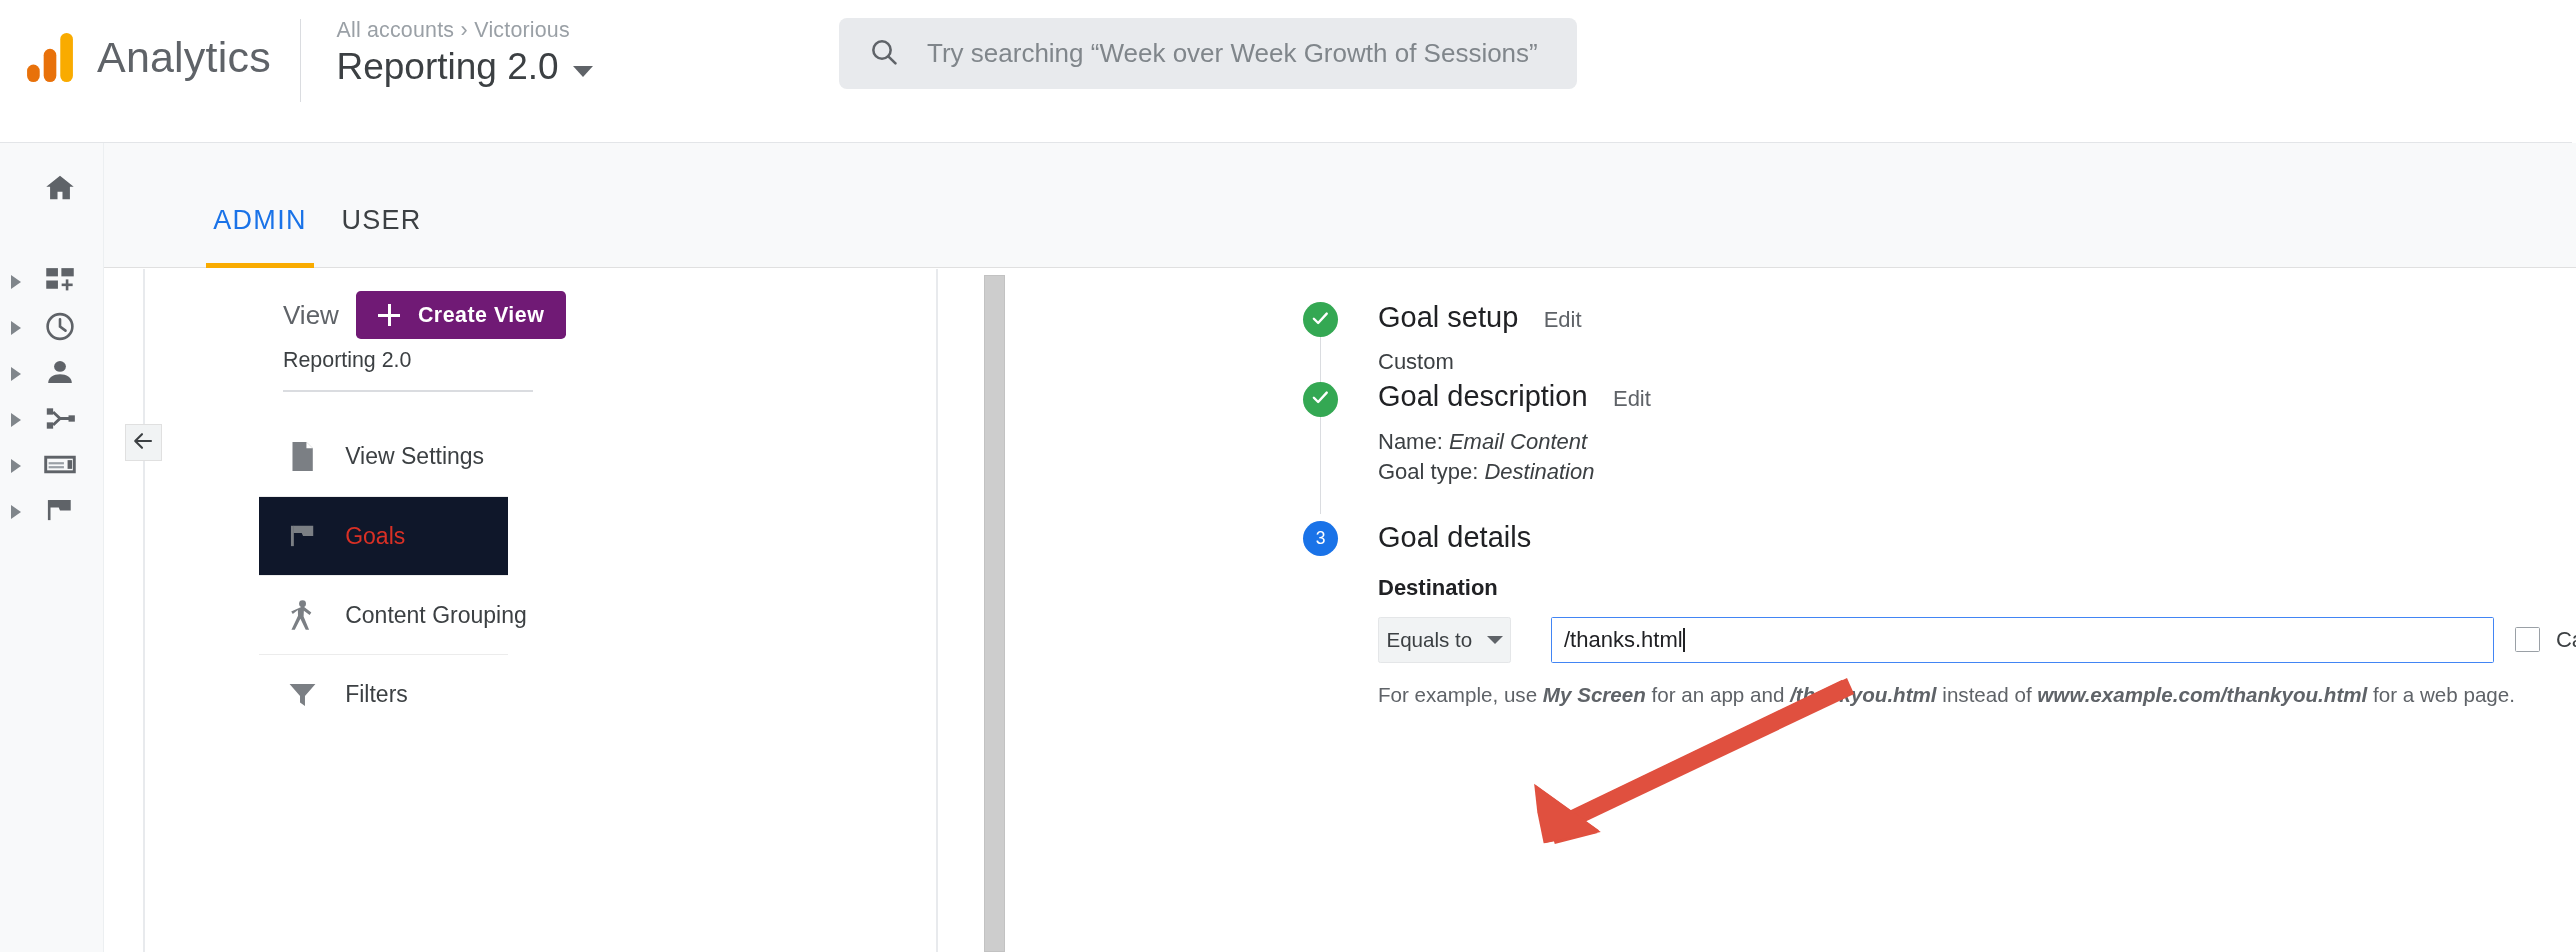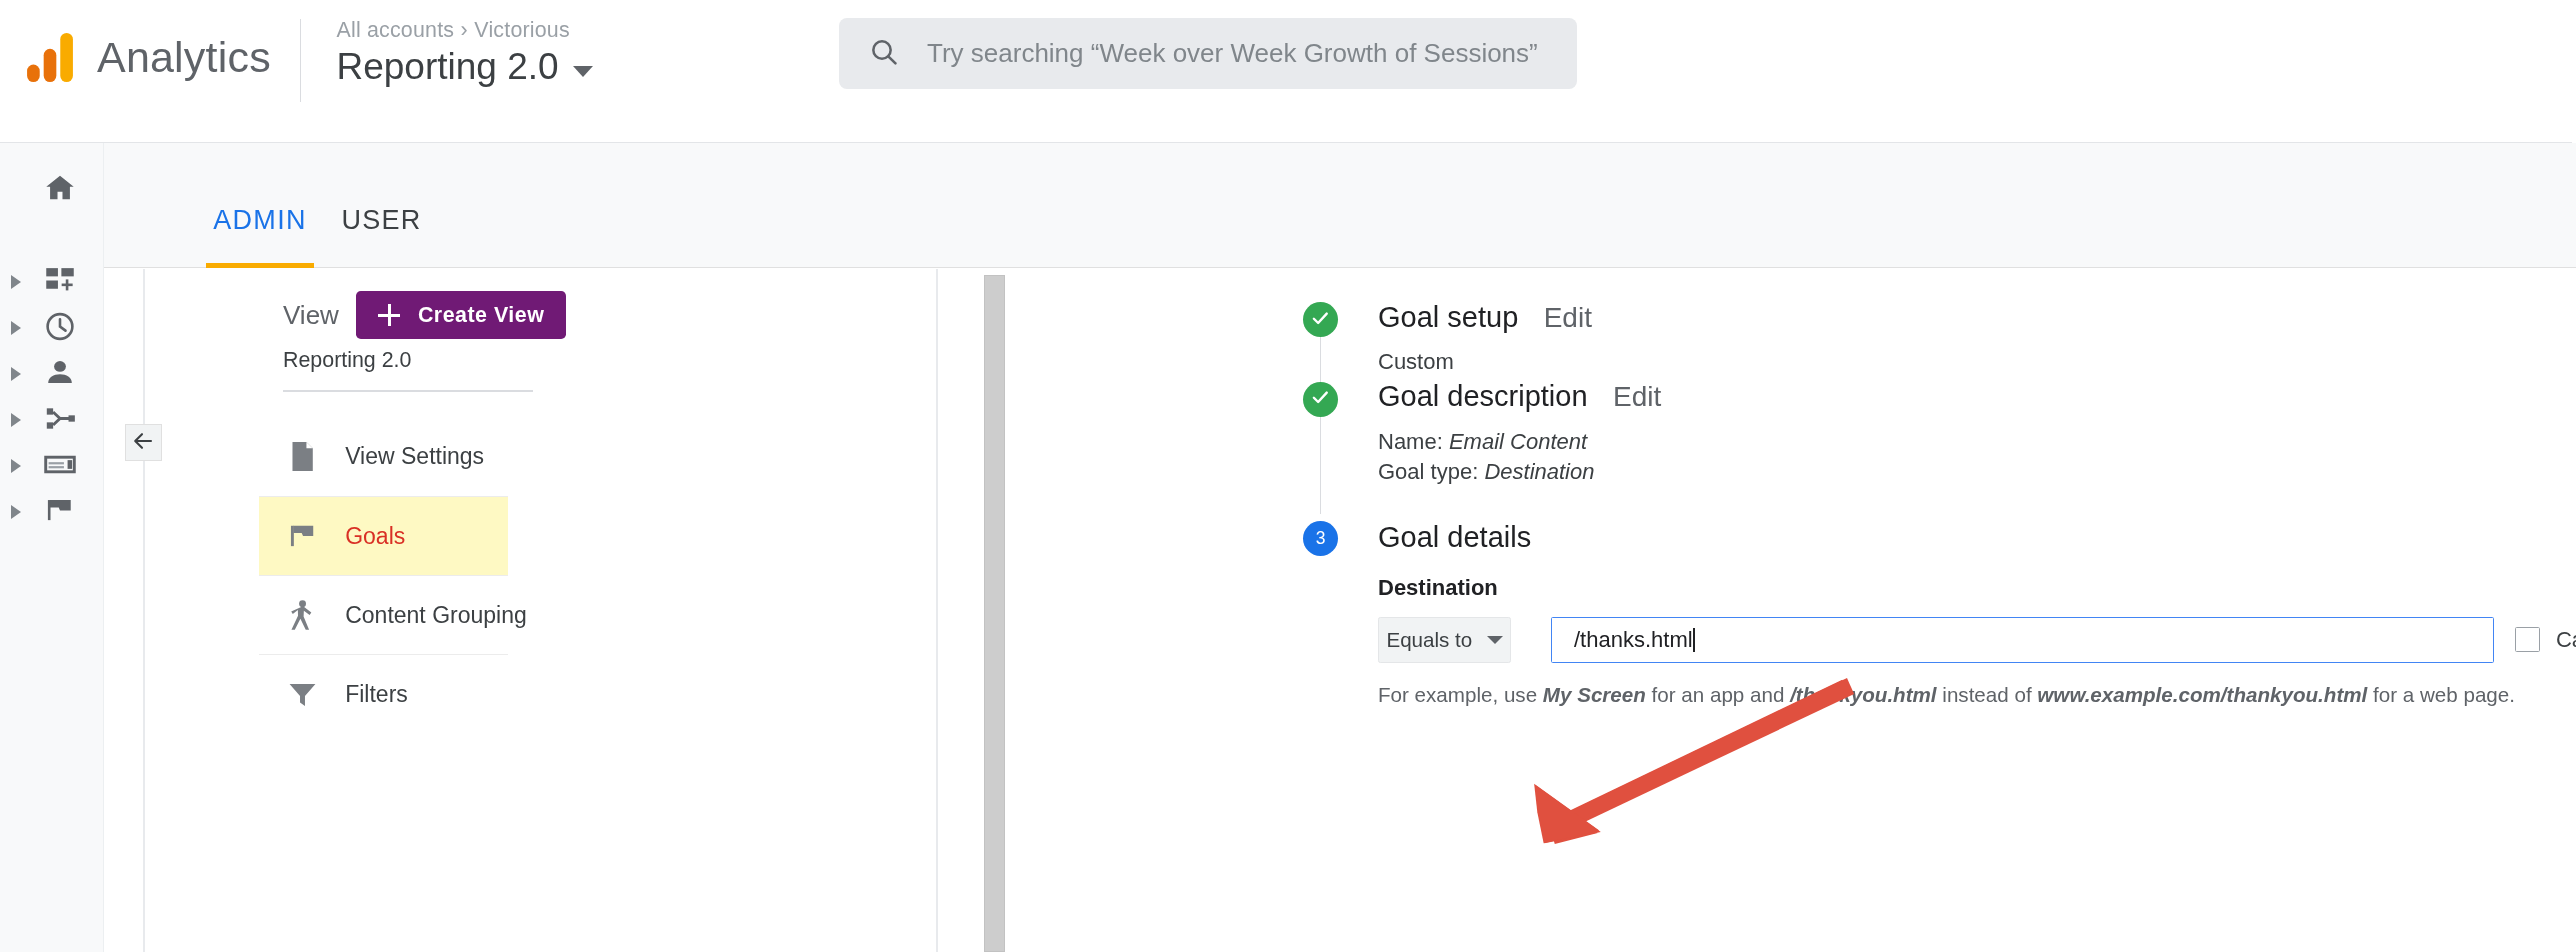--- a/index.html
+++ b/index.html
@@ -167,21 +167,21 @@
     width: 250px; height: 1.6px; background: #dadce0;
   }
   .nav-list { position: absolute; left: 79px; top: 148px; width: 664px; }
   .nav-item {
     position: relative; height: 79px; width: 249px;
     display: flex; align-items: center;
     border-top: 0.8px solid #ececec;
     cursor: pointer;
   }
   .nav-item:first-child { border-top: none; }
-  .nav-item.selected { background: #fef9c3; }
+  .nav-item.selected { background: #0f172a; }
   .nav-icon {
     width: 37px; margin-left: 24.6px; margin-right: 0;
     display: flex; align-items: center; justify-content: center;
     flex: 0 0 37px;
   }
   .nav-text {
     margin-left: 24.6px; font-size: 23px; color: #3c4043;
     white-space: nowrap;
   }
   .nav-item.selected .nav-text { color: #d93025; }
@@ -224,21 +224,21 @@
   .step-connector {
     position: absolute; width: 1.6px; background: #dadce0;
   }
   .step-headrow {
     display: flex; align-items: baseline; margin-left: 75px;
   }
   .step-title {
     font-size: 29px; color: #202124; font-weight: 400; white-space: nowrap;
   }
   .step-edit {
-    margin-left: 25.4px; font-size: 28px; color: #5f6368; cursor: pointer;
+    margin-left: 25.4px; font-size: 22px; color: #5f6368; cursor: pointer;
   }
   .step-sub {
     margin-left: 75px; font-size: 22px; color: #3c4043;
     line-height: 1.33;
   }
   .step-sub em { font-style: italic; }
 
   .dest-label {
     margin-left: 75px; margin-top: 20.6px;
     font-size: 22px; color: #202124; font-weight: 700;
@@ -257,21 +257,21 @@
   .select-text { font-size: 20.6px; color: #3c4043; }
   .select-caret {
     width: 0; height: 0; margin-left: 14.3px;
     border-left: 8px solid transparent;
     border-right: 8px solid transparent;
     border-top: 8.7px solid #5f6368;
   }
   .text-input {
     margin-left: 40px; width: 943px; height: 46px;
     background: #ffffff; border: 1.6px solid #4285f4; border-radius: 1.6px;
-    display: flex; align-items: center; padding-left: 22px;
+    display: flex; align-items: center; padding-left: 12px;
   }
   .text-input-value {
     font-size: 22px; color: #202124; line-height: 1;
   }
   .caret-bar {
     width: 1.6px; height: 24px; background: #202124; margin-left: 0.8px;
   }
   .checkbox-wrap {
     margin-left: 20.6px; display: flex; align-items: center; cursor: pointer;
   }

